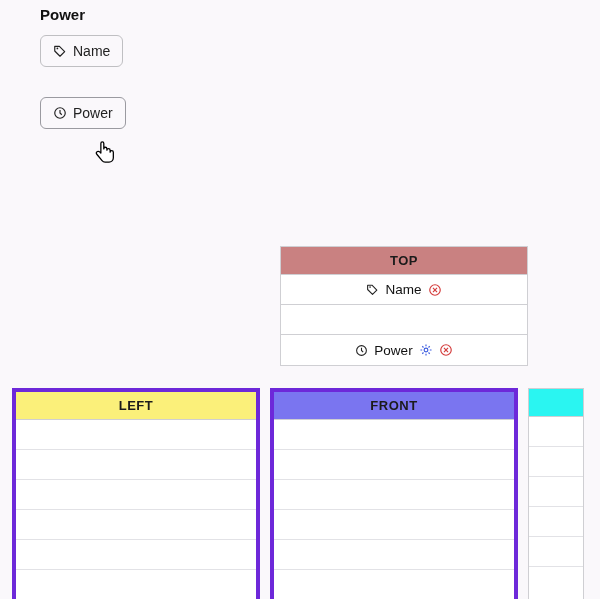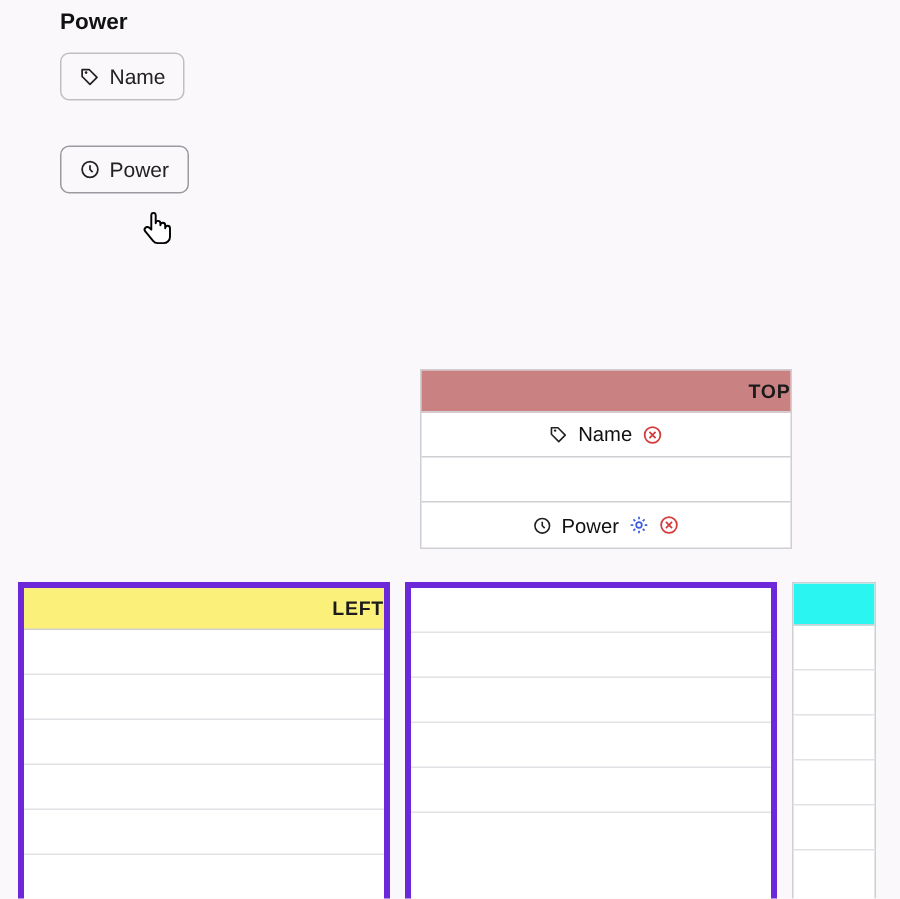--- a/index.html
+++ b/index.html
@@ -56,21 +56,21 @@
     position: absolute;
     left: 268px;
     top: 0;
     width: 248px;
     border: 1px solid #cfcfd3;
     background: #fff;
   }
   .panelhead {
     height: 28px;
     line-height: 28px;
-    text-align: right;
+    text-align: center;
     font-weight: 700;
     font-size: 13px;
     letter-spacing: 0.5px;
     border-bottom: 1px solid #cfcfd3;
   }
   .top-head { background: #c98181; color:#1b1b1b; }
   .rowcell {
     height: 30px;
     border-bottom: 1px solid #cfcfd3;
     display: flex;
@@ -205,20 +205,21 @@
     <div class="gpanel">
       <div class="panelhead left-head">LEFT</div>
       <div class="blankrow"></div>
       <div class="blankrow"></div>
       <div class="blankrow"></div>
       <div class="blankrow"></div>
       <div class="blankrow"></div>
       <div class="blankrow"></div>
     </div>
     <div class="gpanel">
+      <div class="panelhead front-head">FRONT</div>
       <div class="blankrow"></div>
       <div class="blankrow"></div>
       <div class="blankrow"></div>
       <div class="blankrow"></div>
       <div class="blankrow"></div>
       <div class="blankrow"></div>
     </div>
     <div class="rightclip">
       <div class="panelhead right-head"></div>
       <div class="blankrow"></div>

